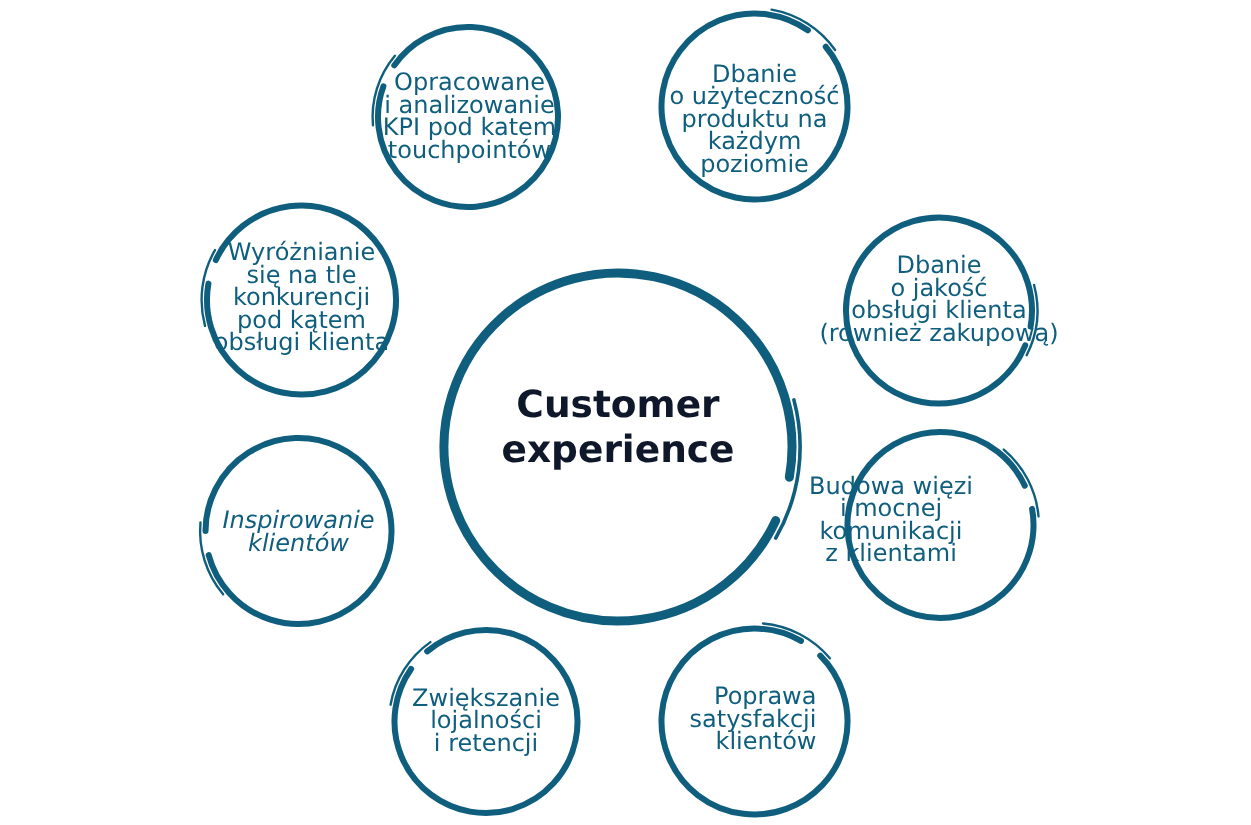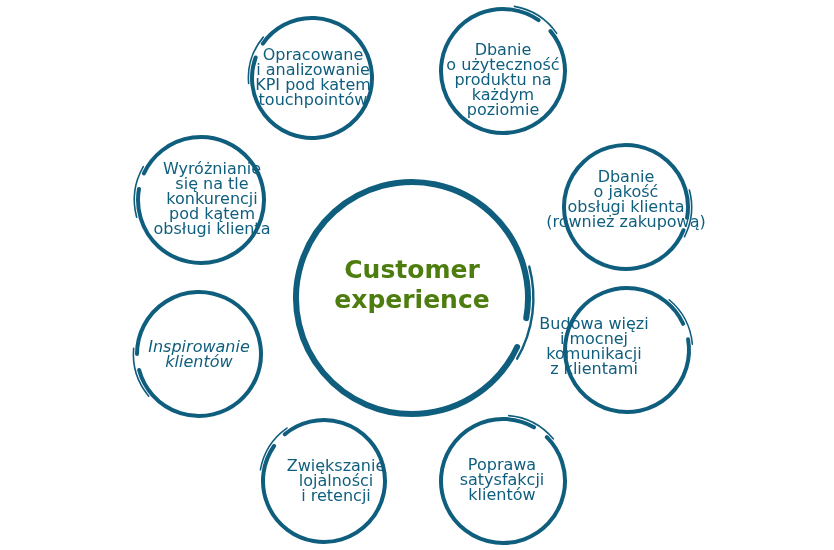--- a/index.html
+++ b/index.html
@@ -13,21 +13,21 @@
     color: #0f5e7e;
     font-size: 16px; line-height: 15px;
     white-space: pre-line;
     transform: translate(-50%, -50%);
   }
   .center-label {
     position: absolute;
     left: 412px; top: 285px;
     transform: translate(-50%, -50%);
     text-align: center;
-    color: #4d7c0f;
+    color: #0f172a;
     font-family: "DejaVu Sans", sans-serif;
     font-weight: bold;
     font-size: 25px; line-height: 30px;
     white-space: pre-line;
   }
 </style>
 </head>
 <body>
 
 <svg id="diagram" width="834" height="550" viewBox="0 0 834 550" xmlns="http://www.w3.org/2000/svg">
@@ -67,26 +67,26 @@
 każdym
 poziomie</div>
     <div class="node-label" style="left: 626px; top: 199px;">Dbanie
 o jakość
 obsługi klienta
 (również zakupową)</div>
     <div class="node-label" style="left: 594px; top: 346px;">Budowa więzi
 i mocnej
 komunikacji
 z klientami</div>
-    <div class="node-label" style="left: 502px; top: 479px;">Poprawa
+    <div class="node-label" style="left: 502px; top: 479px; text-align: right;">Poprawa
 satysfakcji
 klientów</div>
-    <div class="node-label" style="left: 324px; top: 480px; margin-left: 12px;">Zwiększanie
+    <div class="node-label" style="left: 324px; top: 480px;">Zwiększanie
 lojalności
 i retencji</div>
     <div class="node-label" style="left: 199px; top: 354px; font-style: italic;">Inspirowanie
 klientów</div>
-    <div class="node-label" style="left: 212px; top: 198px;">Wyróżnianie
+    <div class="node-label" style="left: 201px; top: 198px;">Wyróżnianie
 się na tle
 konkurencji
 pod kątem
 obsługi klienta</div>
   </div>
 
 </body></html>

